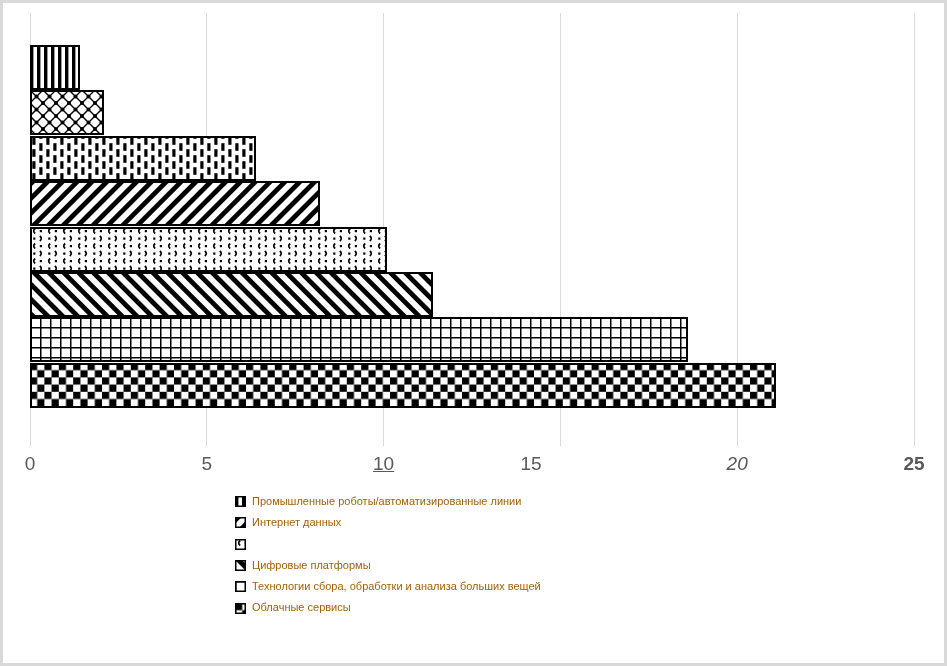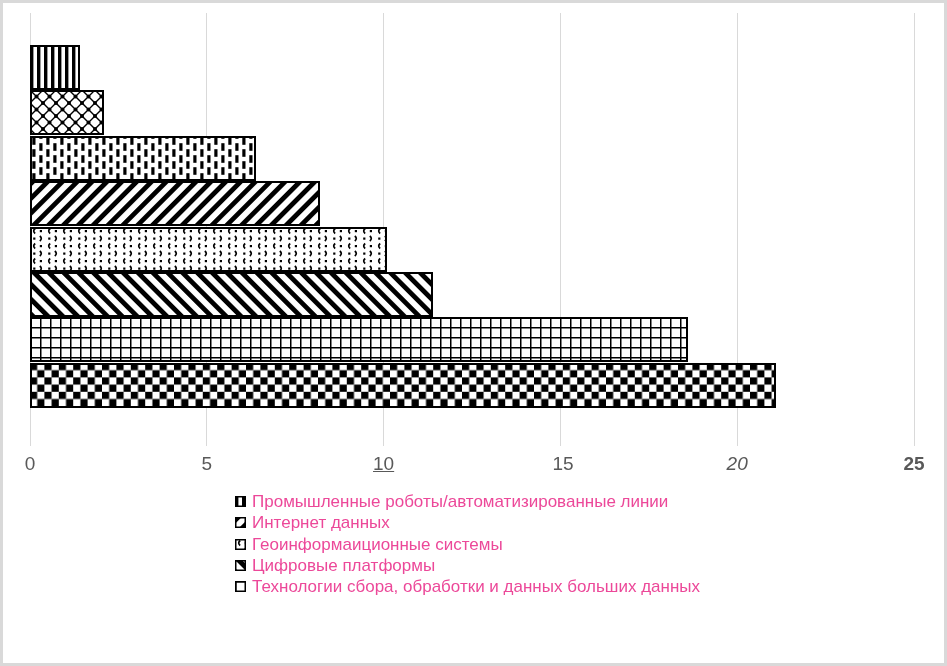--- a/index.html
+++ b/index.html
@@ -27,21 +27,21 @@
   }
   .legend{
     position:absolute;left:232px;top:488px;
     display:flex;flex-direction:column;
   }
   .legend-row{
     display:flex;align-items:center;height:21.3px;
   }
   .legend-marker{margin-right:6px;flex:0 0 auto;}
   .legend-label{
-    font-size:17px;color:#ec4899;white-space:nowrap;line-height:21.3px;
+    font-size:11px;color:#a16207;white-space:nowrap;line-height:21.3px;
   }
   .defs-svg{position:absolute;width:0;height:0;}
 </style>
 </head>
 <body>
 
 <div class="chart-canvas">
 
   <svg class="defs-svg" aria-hidden="true">
     <defs>
@@ -137,21 +137,21 @@
         <svg width="746" height="45">
           <rect x="1" y="1" width="744" height="43" fill="url(#pat-7)" stroke="#000" stroke-width="2"></rect>
         </svg>
       </div>
     </div>
 
   <div class="x-axis">
       <span class="tick-label" style="left: 0px;">0</span>
       <span class="tick-label" style="left: 176.8px;">5</span>
       <span class="tick-label" style="left: 353.6px; text-decoration: underline;">10</span>
-      <span class="tick-label" style="left: 533px; text-align: right;">15</span>
+      <span class="tick-label" style="left: 501px; text-align: right;">15</span>
       <span class="tick-label" style="left: 707.2px; font-style: italic;">20</span>
       <span class="tick-label" style="left: 884px; font-weight: bold;">25</span>
     </div>
 
   <div class="legend">
       <div class="legend-row">
         <svg width="11" height="11" class="legend-marker">
           <rect x="0.75" y="0.75" width="9.5" height="9.5" fill="url(#pat-0)" stroke="#000" stroke-width="1.5"></rect>
         </svg>
         <span class="legend-label">Промышленные роботы/автоматизированные линии</span>
@@ -159,29 +159,34 @@
       <div class="legend-row">
         <svg width="11" height="11" class="legend-marker">
           <rect x="0.75" y="0.75" width="9.5" height="9.5" fill="url(#pat-3)" stroke="#000" stroke-width="1.5"></rect>
         </svg>
         <span class="legend-label">Интернет данных</span>
       </div>
       <div class="legend-row">
         <svg width="11" height="11" class="legend-marker">
           <rect x="0.75" y="0.75" width="9.5" height="9.5" fill="url(#pat-4)" stroke="#000" stroke-width="1.5"></rect>
         </svg>
-        <span class="legend-label">Геоинформаиционные системы</span>
       </div>
       <div class="legend-row">
         <svg width="11" height="11" class="legend-marker">
           <rect x="0.75" y="0.75" width="9.5" height="9.5" fill="url(#pat-5)" stroke="#000" stroke-width="1.5"></rect>
         </svg>
         <span class="legend-label">Цифровые платформы</span>
       </div>
       <div class="legend-row">
         <svg width="11" height="11" class="legend-marker">
           <rect x="0.75" y="0.75" width="9.5" height="9.5" fill="url(#pat-6)" stroke="#000" stroke-width="1.5"></rect>
         </svg>
-        <span class="legend-label">Технологии сбора, обработки и данных больших данных</span>
+        <span class="legend-label">Технологии сбора, обработки и анализа больших вещей</span>
+      </div>
+      <div class="legend-row">
+        <svg width="11" height="11" class="legend-marker">
+          <rect x="0.75" y="0.75" width="9.5" height="9.5" fill="url(#pat-7)" stroke="#000" stroke-width="1.5"></rect>
+        </svg>
+        <span class="legend-label">Облачные сервисы</span>
       </div>
     </div>
 
 </div>
 
 </body></html>

